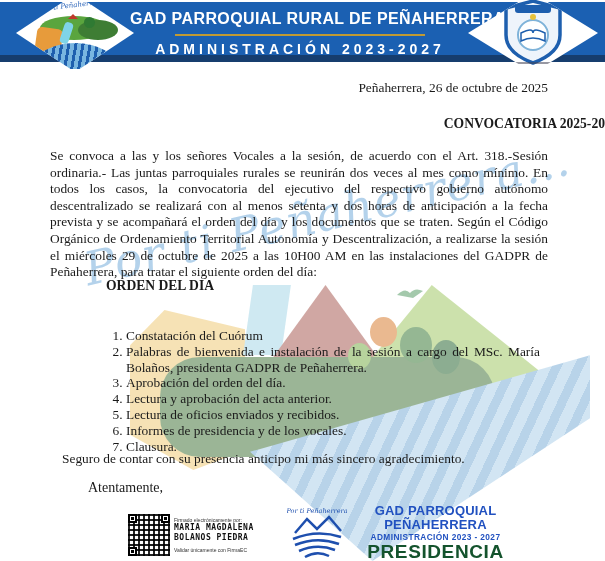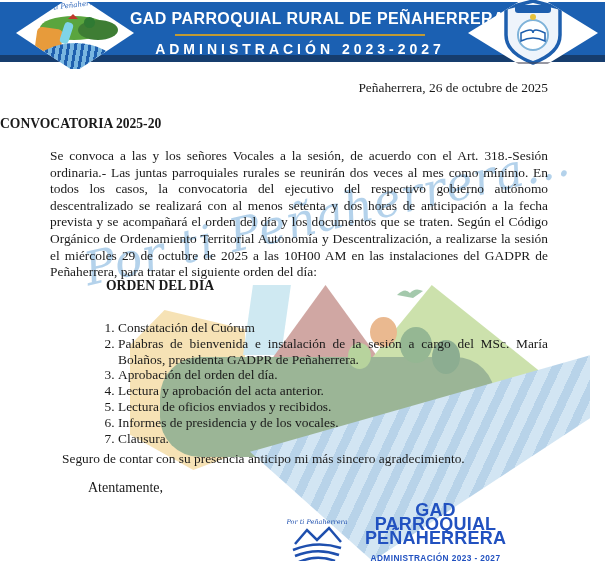--- a/index.html
+++ b/index.html
@@ -23,47 +23,47 @@
   .patch{position:absolute; top:34px; left:20px; width:26px; height:24px; background:#e79b3b; border-radius:5px; transform:rotate(8deg);}
   .roof{position:absolute; top:20px; left:52px; width:0; height:0; border-left:5px solid transparent; border-right:5px solid transparent; border-bottom:5px solid #c0392b;}
   .treeball{position:absolute; top:23px; left:68px; width:11px; height:11px; background:#2f7a33; border-radius:50%;}
   .river{position:absolute; top:28px; left:46px; width:9px; height:22px; background:#7fd4e8; transform:rotate(18deg); border-radius:4px;}
   .field{position:absolute; bottom:3px; left:16px; width:86px; height:26px;
     background:repeating-linear-gradient(100deg,#1e5fae 0 3px,#79b6e0 3px 7px);
     border-radius:60% 60% 0 0 / 120% 120% 0 0;}
   .crest-tinytext{position:absolute; bottom:9px; left:25%; width:50%; height:2px; background:#445; opacity:.55;}
   
   .dateline{position:absolute; top:80px; right:57px; font-size:13.4px; z-index:2;}
-  .doc-title{position:absolute; top:116px; left:0; width:100%; text-align:left; font-weight:bold; font-size:13.6px; z-index:2;}
+  .doc-title{position:absolute; top:116px; left:0; width:100%; text-align:right; font-weight:bold; font-size:13.6px; z-index:2;}
   .body-par{position:absolute; top:148px; left:50px; right:57px; font-size:13.4px; line-height:16.6px; text-align:justify; z-index:2;}
   .agenda-head{position:absolute; top:278px; left:62px; font-weight:bold; font-size:13.6px; z-index:2;margin-left:44px;}
   .agenda{position:absolute; top:320px; left:95px; right:57px; z-index:2;}
-  .agenda ol{margin:0; padding-left:23px;}
+  .agenda ol{margin:8px; padding-left:23px;}
   .agenda li{font-size:13.4px; line-height:15.8px; text-align:justify;}
   .closing{position:absolute; top:451px; left:62px; right:57px; font-size:13.4px; z-index:2;}
   .signoff{position:absolute; top:480px; left:88px; font-weight:normal; font-size:14px; z-index:2;}
   
   .sig{position:absolute; top:514px; left:128px; z-index:2; display:flex;}
   .qr{position:relative; width:42px; height:42px; flex:0 0 auto;
     background:
       repeating-linear-gradient(90deg, rgba(0,0,0,.85) 0 2px, transparent 2px 5px),
       repeating-linear-gradient(0deg, #222 0 2px, #fff 2px 5px);}
   .qr i{position:absolute; width:9px; height:9px; border:2px solid #000; background:#fff; box-sizing:border-box;}
   .qr i::after{content:""; position:absolute; left:1px; top:1px; width:3px; height:3px; background:#000;}
   .qr .tl{left:0; top:0;} .qr .tr{right:0; top:0;} .qr .bl{left:0; bottom:0;}
   .sig-text{margin-left:4px; padding-top:3px;}
   .sig-tiny{font-size:5px; color:#333; font-family:"Liberation Sans", sans-serif; white-space:nowrap;}
   .sig-name{font-family:"DejaVu Sans Mono", monospace; font-weight:bold; font-size:8px; line-height:10px; letter-spacing:.5px; color:#111; white-space:nowrap;}
   .sig-valid{margin-top:4px;}
   
   .footer-logo{position:absolute; top:503px; left:287px; z-index:2; display:flex; align-items:center;}
   .emblem{width:60px; height:58px; position:relative;}
   .footer-text{margin-left:6px; text-align:center; font-family:"Liberation Sans", sans-serif; color:#2151c0; width:165px;}
-  .ft1,.ft2{font-weight:bold; font-size:18px; line-height:14px; letter-spacing:.2px;}
-  .ft3{font-weight:bold; font-size:8.3px; line-height:9px; letter-spacing:.4px; margin-top:9px;}
+  .ft1,.ft2{font-weight:bold; font-size:13px; line-height:14px; letter-spacing:.2px;}
+  .ft3{font-weight:bold; font-size:8.3px; line-height:9px; letter-spacing:.4px; margin-top:1px;}
   .ft4{font-weight:bold; font-size:19px; line-height:19px; letter-spacing:.6px; color:#14532d;}
   
   .wm-text{position:absolute; left:85px; top:243px; z-index:0; font-size:46px; font-style:italic;
     font-family:"DejaVu Serif", serif; color:#a7cbe8; opacity:.85; transform:rotate(-13deg);
     transform-origin:left center; white-space:nowrap; letter-spacing:1px;}
   .wm{position:absolute; left:120px; top:285px; width:470px; height:276px; z-index:0; opacity:.55;}
   .wm *{position:absolute;}
   .wm-yellow{left:10px; top:25px; width:115px; height:160px; background:#efcb7a;
     clip-path:polygon(30% 0,100% 12%,100% 88%,55% 100%,0 78%,0 22%);}
   .wm-river{left:128px; top:0; width:38px; height:70px; background:#a8d8e8; transform:skewX(-8deg);}
@@ -140,20 +140,33 @@
       <li>Aprobación del orden del día.</li>
       <li>Lectura y aprobación del acta anterior.</li>
       <li>Lectura de oficios enviados y recibidos.</li>
       <li>Informes de presidencia y de los vocales.</li>
       <li>Clausura.</li>
     </ol>
   </div>
   <div class="closing">Seguro de contar con su presencia anticipo mi más sincero agradecimiento.</div>
   <div class="signoff">Atentamente,</div>
 
+  <div class="sig">
+    <div class="qr">
+        <i class="tl"></i>
+        <i class="tr"></i>
+        <i class="bl"></i>
+      </div>
+    <div class="sig-text">
+      <div class="sig-tiny">Firmado electrónicamente por:</div>
+      <div class="sig-name">MARIA MAGDALENA</div>
+      <div class="sig-name">BOLANOS PIEDRA</div>
+      <div class="sig-tiny sig-valid">Validar únicamente con FirmaEC</div>
+    </div>
+  </div>
 
   <div class="footer-logo">
     <div class="emblem">
       <svg width="60" height="58" viewBox="0 0 60 58">
         <text x="30" y="10" text-anchor="middle" font-size="6.5" font-style="italic" fill="#1e4fae" font-family="DejaVu Serif, serif">Por ti Peñaherrera</text>
         <path d="M8 30 L20 16 L30 26 L42 14 L54 28" fill="none" stroke="#1e4fae" stroke-width="2.5"></path>
         <path d="M6 36 Q30 26 54 34" fill="none" stroke="#1e4fae" stroke-width="2.5"></path>
         <path d="M8 42 Q30 33 52 41" fill="none" stroke="#1e4fae" stroke-width="2.5"></path>
         <path d="M12 48 Q30 40 48 47" fill="none" stroke="#1e4fae" stroke-width="2.5"></path>
         <path d="M18 54 Q30 47 42 53" fill="none" stroke="#1e4fae" stroke-width="2.5"></path>

